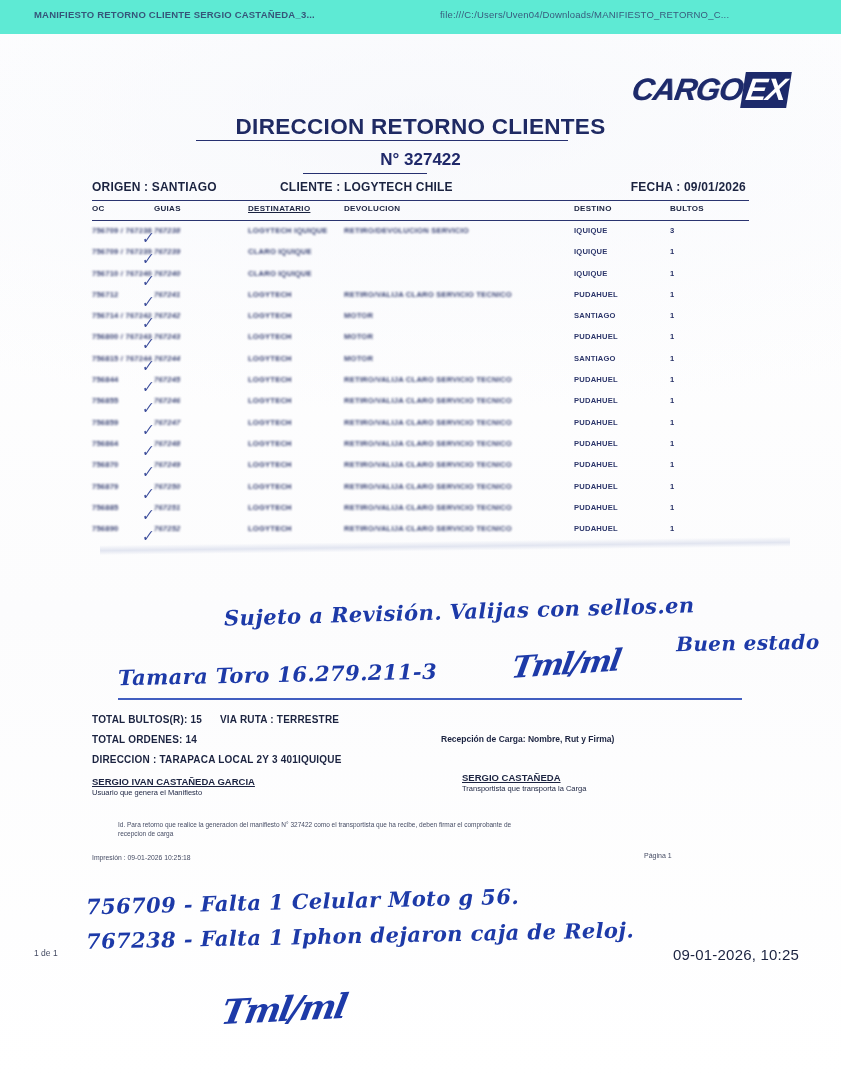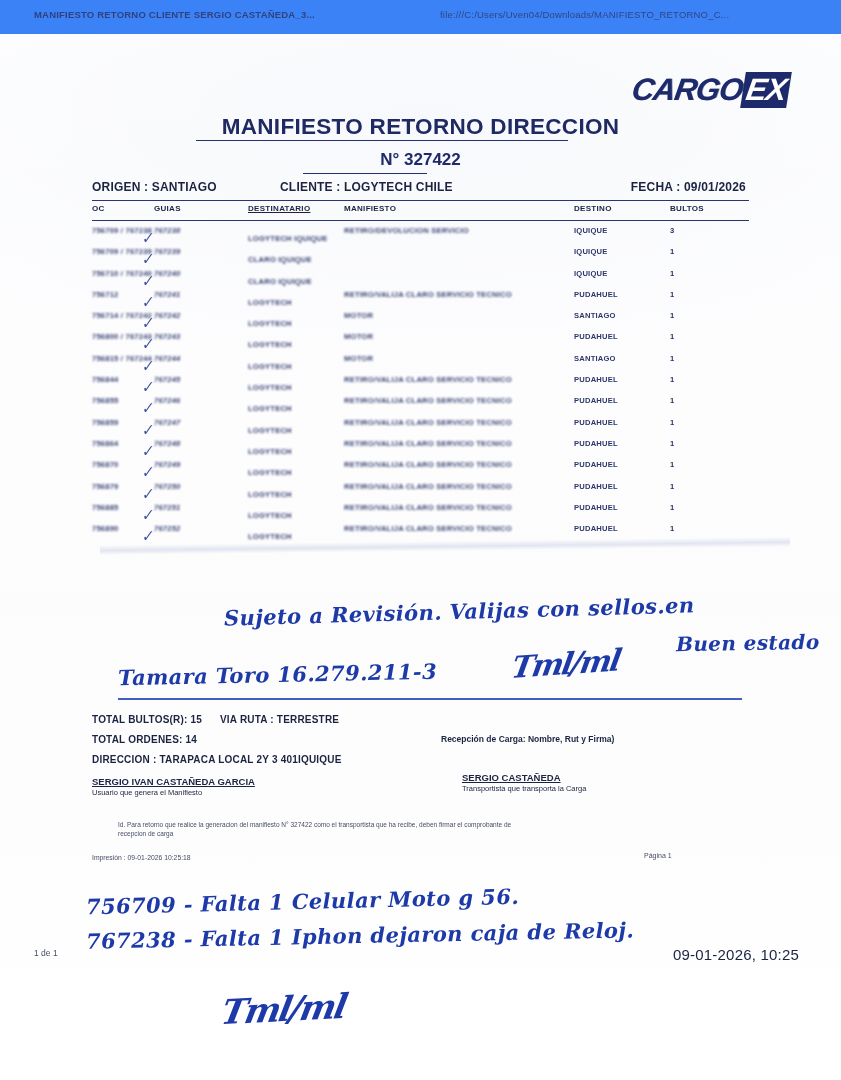--- a/index.html
+++ b/index.html
@@ -11,21 +11,21 @@
     width: 841px;
     height: 1080px;
     overflow: hidden;
     font-family: "Liberation Sans", sans-serif;
     color: #1b2340;
     position: relative;
   }
   .page {
     position: absolute;
     inset: 0;
-    background: #3b82f6;
+    background: #5eead4;
   }
 
   
   .top-strip {
     position: absolute;
     top: 0; left: 0; right: 0;
     height: 30px;
     display: flex;
     align-items: center;
     font-size: 9px;
@@ -173,21 +173,21 @@
     position: relative;
     height: 21.3px;
     font-size: 7.6px;
     font-weight: bold;
     letter-spacing: .2px;
     color: #222c63;
   }
   .row .c { position: absolute; top: 2px; white-space: nowrap; }
   .c-oc     { left: 0;    filter: blur(0.85px); opacity: .9; }
   .c-guia   { left: 62px; filter: blur(0.9px);  opacity: .88; font-style: italic; }
-  .c-dest   { left: 156px; filter: blur(0.9px); opacity: .9; margin-top: 8px; }
+  .c-dest   { left: 156px; filter: blur(0.9px); opacity: .9; }
   .c-desc   { left: 252px; filter: blur(0.95px); opacity: .88; }
   .c-destino{ left: 482px; filter: blur(0.55px); opacity: .95; }
   .c-bultos { left: 578px; filter: blur(0.35px); opacity: .97; }
 
   
   .tick {
     position: absolute;
     left: 50px;
     top: 4px;
     width: 26px;
@@ -386,41 +386,41 @@
     <div class="doc-url">file:///C:/Users/Uven04/Downloads/MANIFIESTO_RETORNO_C...</div>
   </div>
 
   <div class="sheet">
     <div class="scan-tint"></div>
 
     <div class="logo">
       <span>CARGO</span><span class="ex">EX</span>
     </div>
 
-    <div class="title">MANIFIESTO RETORNO DIRECCION</div>
+    <div class="title">DIRECCION RETORNO CLIENTES</div>
     <div class="title-underline"></div>
     <div class="folio">
       <span>N°</span>
       <span>327422</span>
     </div>
     <div class="folio-underline"></div>
 
     <div class="meta-row">
       <span class="meta-origin">ORIGEN : SANTIAGO</span>
       <span class="meta-client">CLIENTE : LOGYTECH CHILE</span>
       <span class="meta-date">FECHA : 09/01/2026</span>
     </div>
 
     <div class="rule top" style="left:92px;"></div>
     <div class="table">
       <div class="thead">
         <span class="h" style="left:0;">OC</span>
         <span class="h" style="left:62px;">GUIAS</span>
         <span class="h" style="left:156px;text-decoration:underline;">DESTINATARIO</span>
-        <span class="h" style="left:252px;">MANIFIESTO</span>
+        <span class="h" style="left:252px;">DEVOLUCION</span>
         <span class="h" style="left:482px;">DESTINO</span>
         <span class="h" style="left:578px;">BULTOS</span>
       </div>
     </div>
     <div class="rule under-head" style="left:92px;"></div>
 
     <div class="rows">
       <div class="row">
         <span class="c c-oc">756709 / 767238</span>
         <span class="c c-guia">767238</span>

